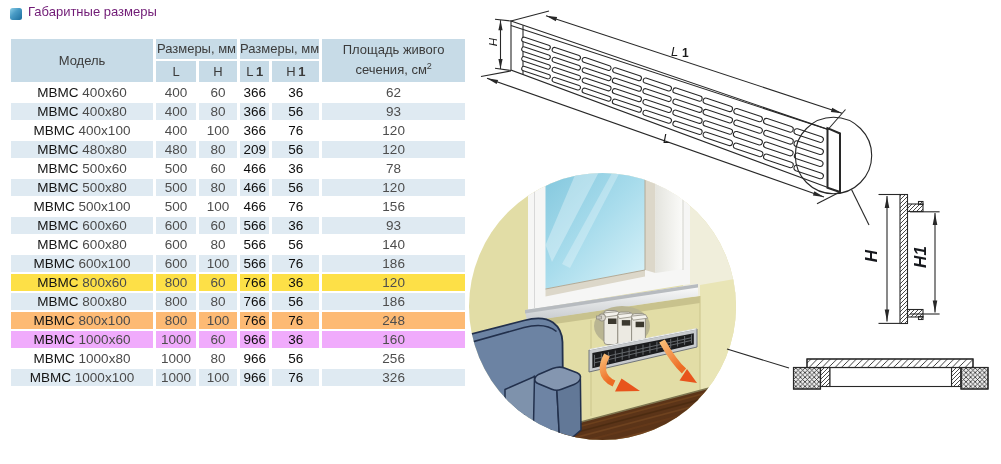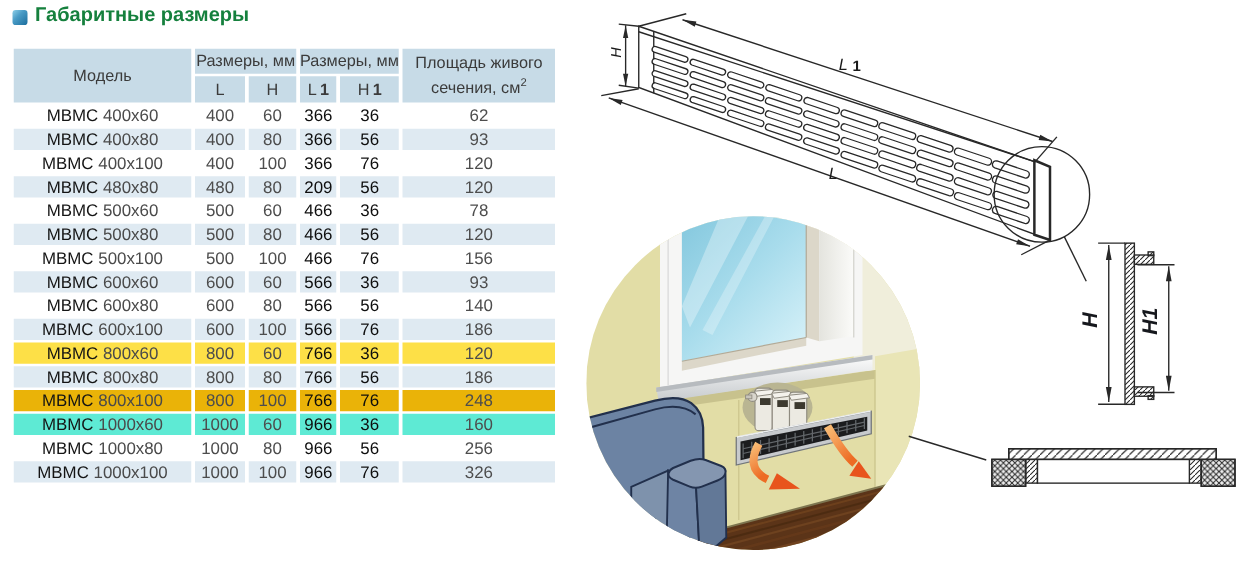--- a/index.html
+++ b/index.html
@@ -1,16 +1,16 @@
 <!DOCTYPE html>
 <html><head><meta charset="utf-8">
 <style>
 * { margin:0; padding:0; box-sizing:border-box; }
 html,body { width:1001px; height:464px; background:#fff; font-family:"Liberation Sans",sans-serif; overflow:hidden; position:relative; }
-.title { position:absolute; left:28px; top:4px; font-size:16px; font-weight:bold; color:#15803d; }
+.title { position:absolute; left:28px; top:4px; font-size:13px; font-weight:normal; color:#701a75; }
 .sq { position:absolute; left:10px; top:8px; width:12px; height:12px; border-radius:2.5px; background:linear-gradient(135deg,#8fd0e8 0%,#4a9cc6 40%,#1b6d9d 100%); }
 table { position:absolute; left:8px; top:37px; border-collapse:separate; border-spacing:3px 2px; }
 td { text-align:center; vertical-align:middle; font-size:13.5px; }
 td.hd { background:#c7dbe7; color:#3b3b3b; height:20px; line-height:16px; white-space:nowrap; font-size:13px; }
 td.h2 { height:21px; }
 tr td.c0 { height:17px; }
 td { height:17px; }
 .mv { color:#141414; }
 .sz { color:#4a4a4a; }
 td.n { color:#4d4d4d;text-align:center; }
@@ -19,21 +19,21 @@
 </style></head>
 <body>
 <div class="sq"></div>
 <div class="title">Габаритные размеры</div>
 <table>
 <tbody>
       <tr>
  <td class="hd" rowspan="2" style="width:142px">Модель</td>
  <td class="hd" colspan="2">Размеры, мм</td>
  <td class="hd" colspan="2">Размеры, мм</td>
- <td class="hd" rowspan="2" style="width:122px">Площадь живого<br>сечения, см<sup>2</sup></td>
+ <td class="hd" rowspan="2" style="width:143px">Площадь живого<br>сечения, см<sup>2</sup></td>
 </tr>
 <tr>
  <td class="hd h2" style="width:40px">L</td>
  <td class="hd h2" style="width:38px">H</td>
  <td class="hd h2" style="width:24px">L <b>1</b></td>
  <td class="hd h2" style="width:38px">H <b>1</b></td>
 </tr>
 <tr style="background:#ffffff">
         <td class="c0"><span class="mv">МВМС</span>&nbsp;<span class="sz">400x60</span></td>
         <td class="n">400</td>
@@ -123,29 +123,29 @@
         <td class="n">120</td>
       </tr>
       <tr style="background:#dfeaf2">
         <td class="c0"><span class="mv">МВМС</span>&nbsp;<span class="sz">800x80</span></td>
         <td class="n">800</td>
         <td class="n">80</td>
         <td class="b">766</td>
         <td class="b">56</td>
         <td class="n">186</td>
       </tr>
-      <tr style="background:#eab308">
+      <tr style="background:#fdba74">
         <td class="c0"><span class="mv">МВМС</span>&nbsp;<span class="sz">800x100</span></td>
         <td class="n">800</td>
         <td class="n">100</td>
         <td class="b">766</td>
         <td class="b">76</td>
         <td class="n">248</td>
       </tr>
-      <tr style="background:#5eead4">
+      <tr style="background:#f0abfc">
         <td class="c0"><span class="mv">МВМС</span>&nbsp;<span class="sz">1000x60</span></td>
         <td class="n">1000</td>
         <td class="n">60</td>
         <td class="b">966</td>
         <td class="b">36</td>
         <td class="n">160</td>
       </tr>
       <tr style="background:#ffffff">
         <td class="c0"><span class="mv">МВМС</span>&nbsp;<span class="sz">1000x80</span></td>
         <td class="n">1000</td>

